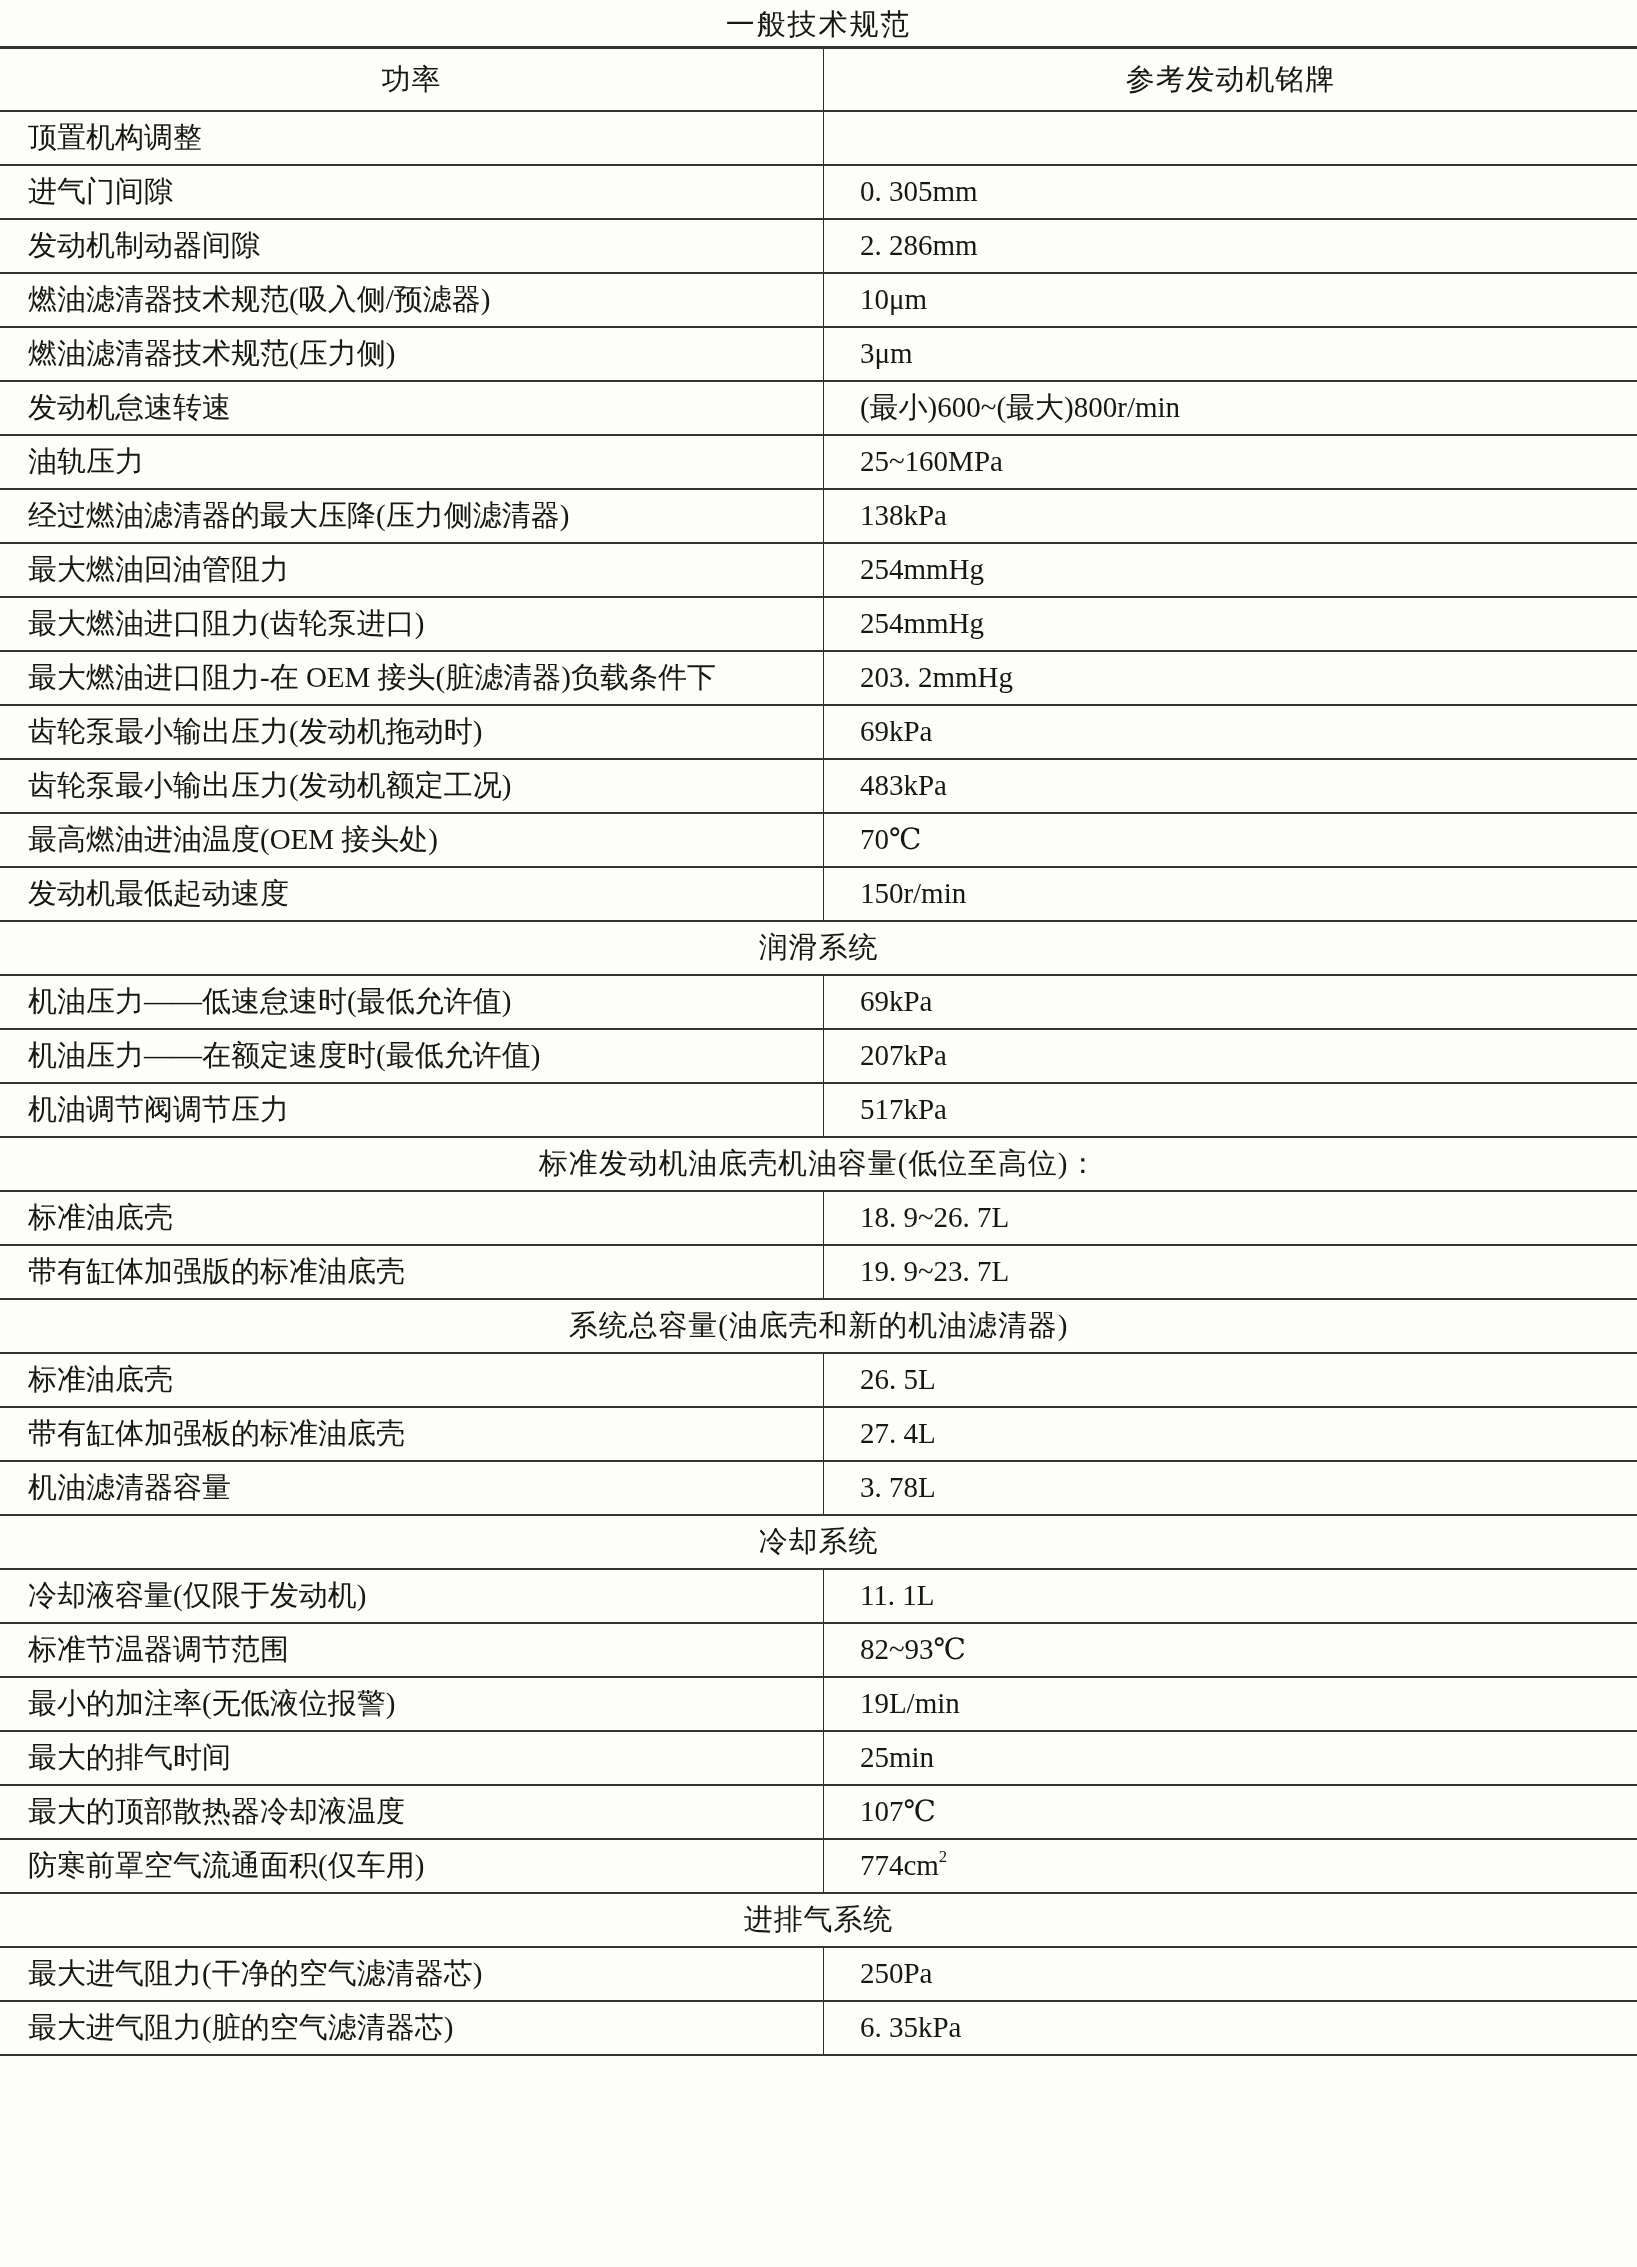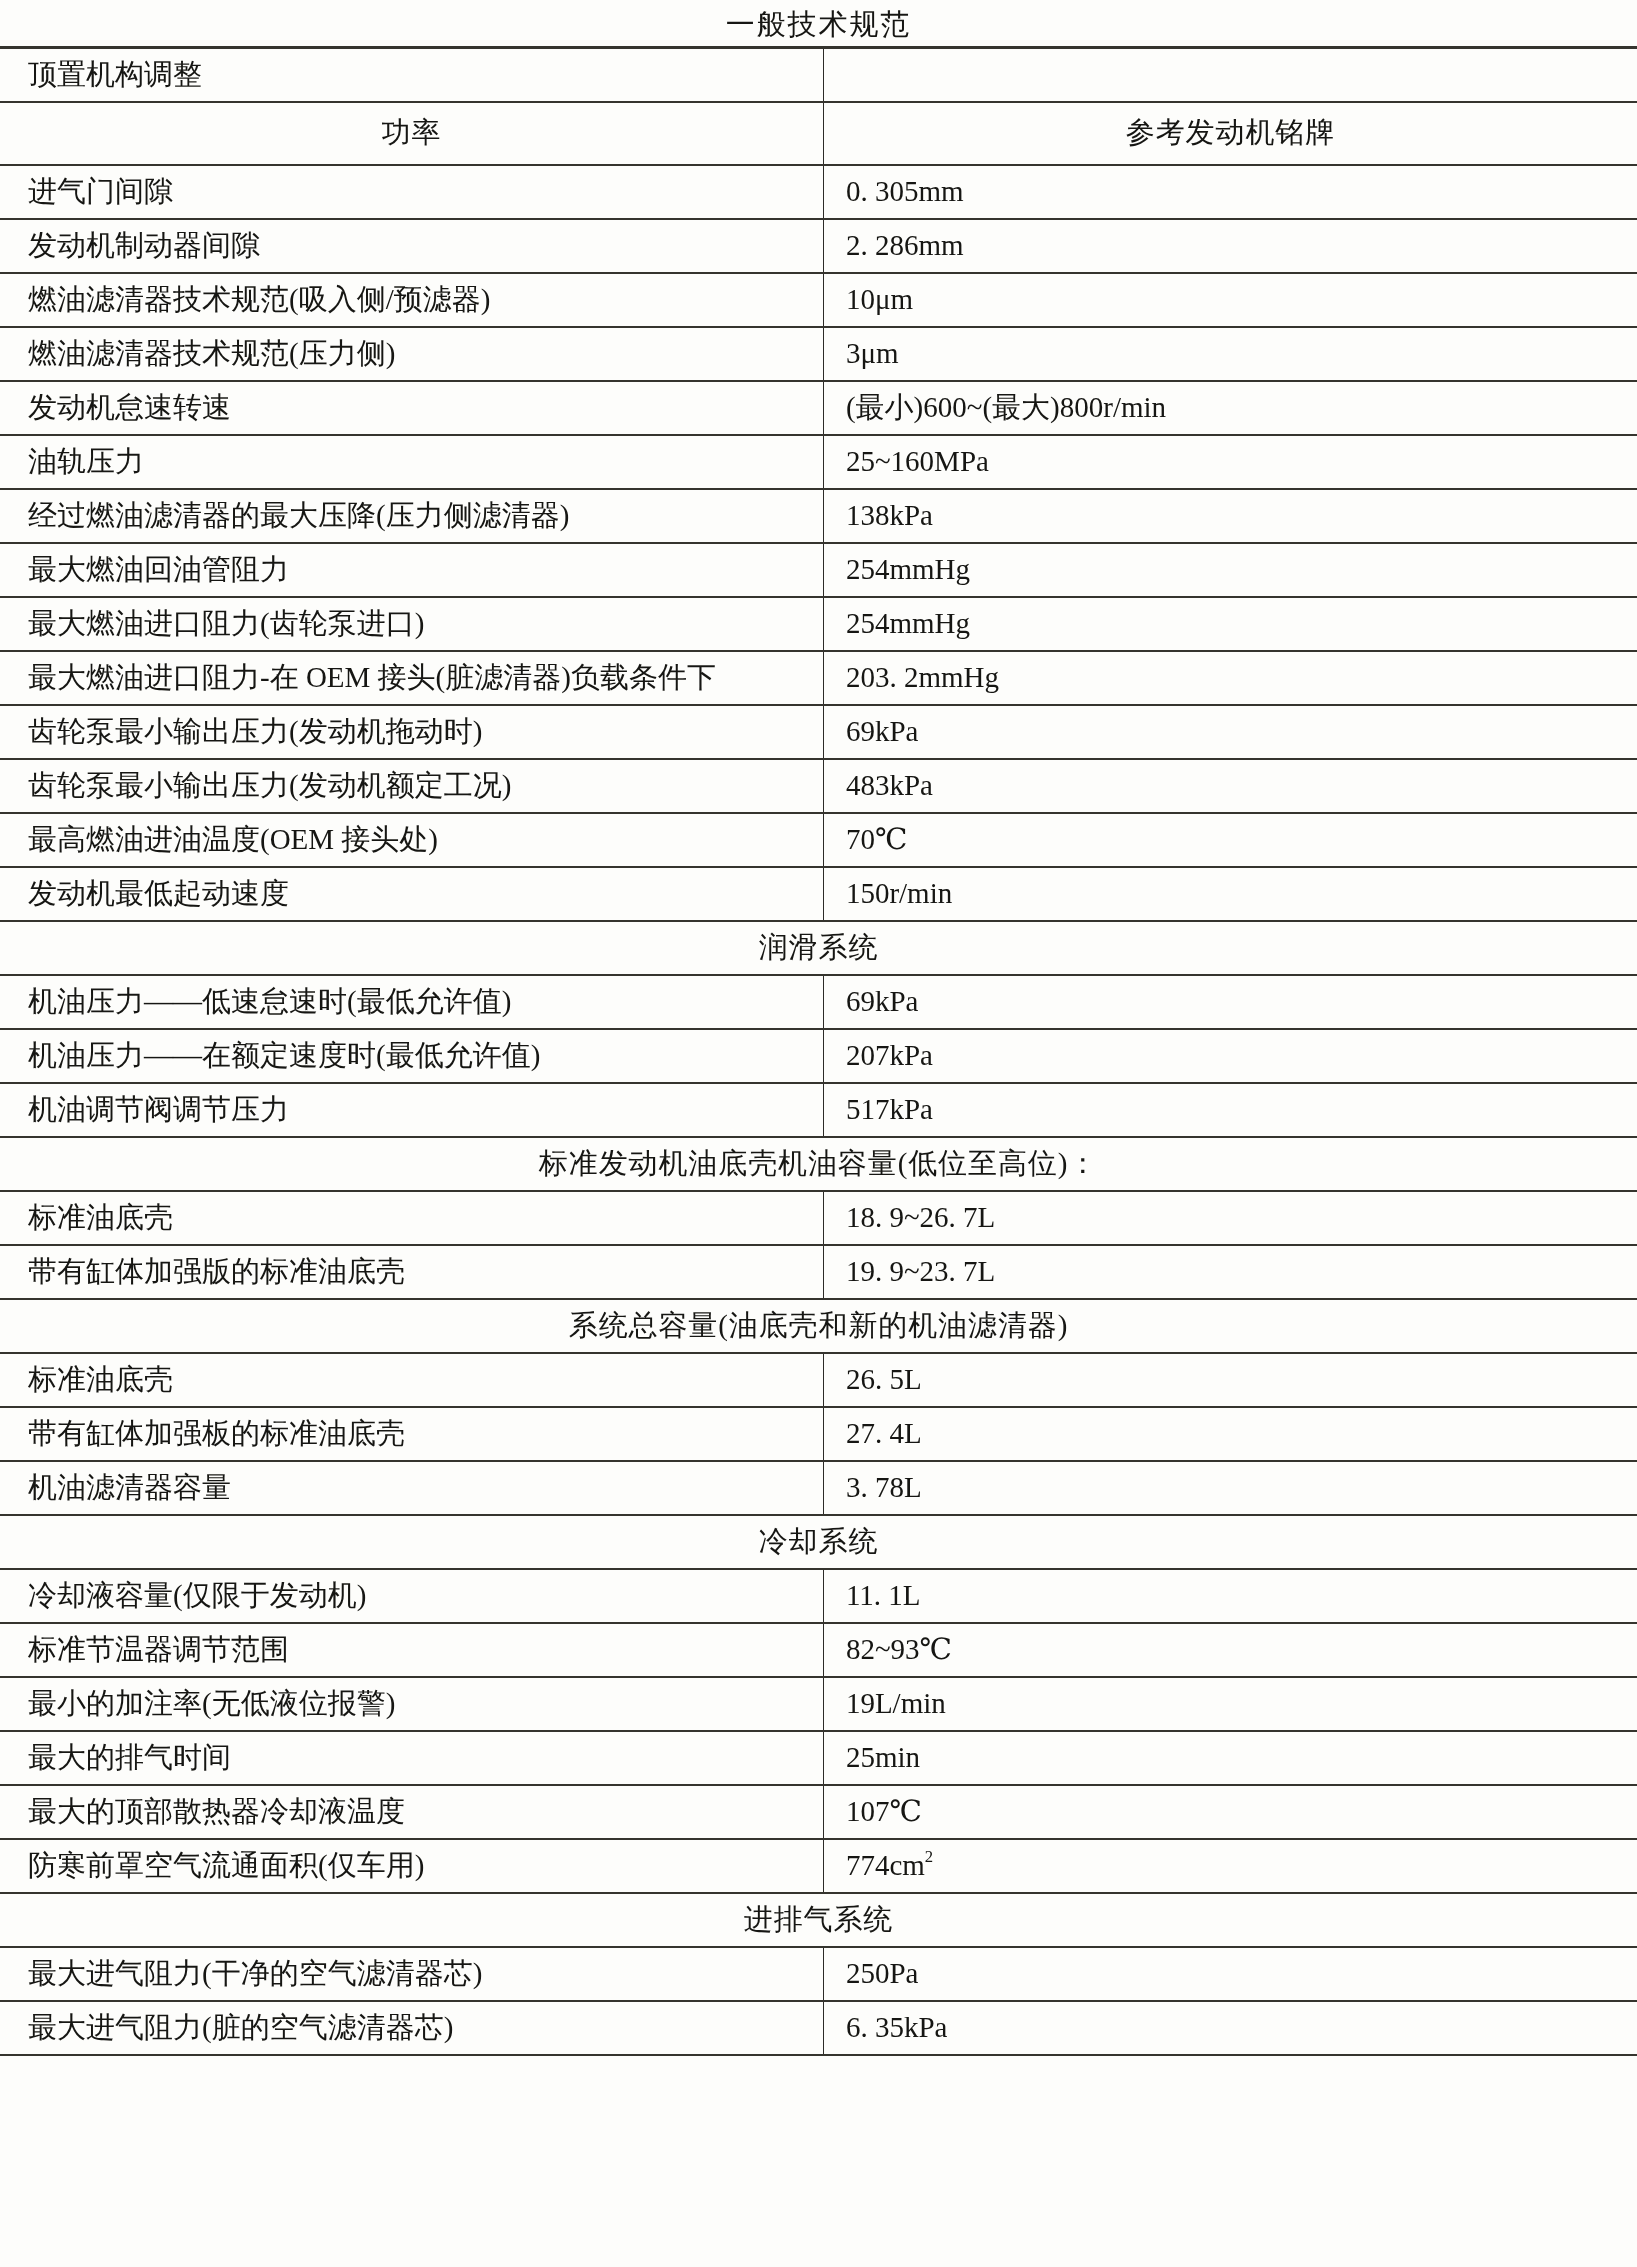--- a/index.html
+++ b/index.html
@@ -50,21 +50,21 @@
   }
   td.divided {
     border-right: 1.9px solid #2c2b27;
   }
   td.label-cell {
     height: 54px;
     padding-left: 28px;
   }
   td.value-cell {
     height: 54px;
-    padding-left: 22px;
+    padding-left: 36px;
     font-size: 28px;
   }
   td.value-cell sup {
     font-size: 16.7px;
     line-height: 0;
     vertical-align: 13px;
   }
   td.section-cell {
     height: 54px;
     text-align: center;
@@ -76,27 +76,27 @@
 
 <div class="page">
   <div class="doc-title">一般技术规范</div>
   <table class="spec-table">
     <colgroup>
       <col style="width:50.3%">
       <col>
     </colgroup>
     <tbody>
       <tr>
-          <td class="label-cell divided">顶置机构调整</td>
-          <td class="value-cell"></td>
-        </tr>
-    <tr>
         <td class="header-cell divided">功率</td>
         <td class="header-cell">参考发动机铭牌</td>
       </tr>
+    <tr>
+          <td class="label-cell divided">顶置机构调整</td>
+          <td class="value-cell"></td>
+        </tr>
         <tr>
           <td class="label-cell divided">进气门间隙</td>
           <td class="value-cell">0. 305mm</td>
         </tr>
         <tr>
           <td class="label-cell divided">发动机制动器间隙</td>
           <td class="value-cell">2. 286mm</td>
         </tr>
         <tr>
           <td class="label-cell divided">燃油滤清器技术规范(吸入侧/预滤器)</td>

